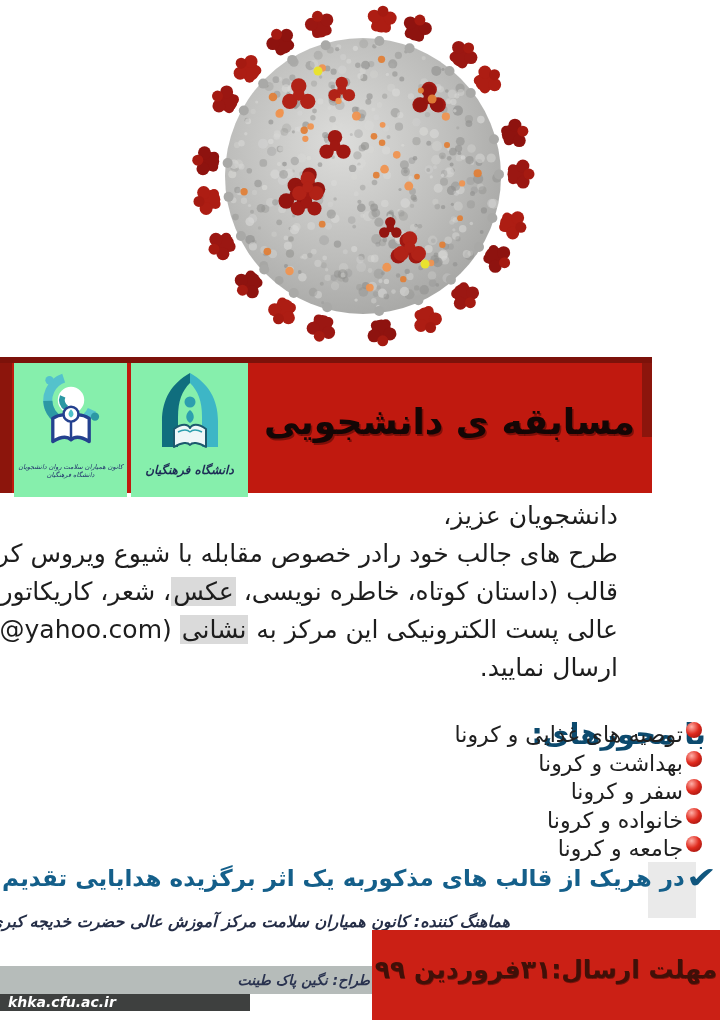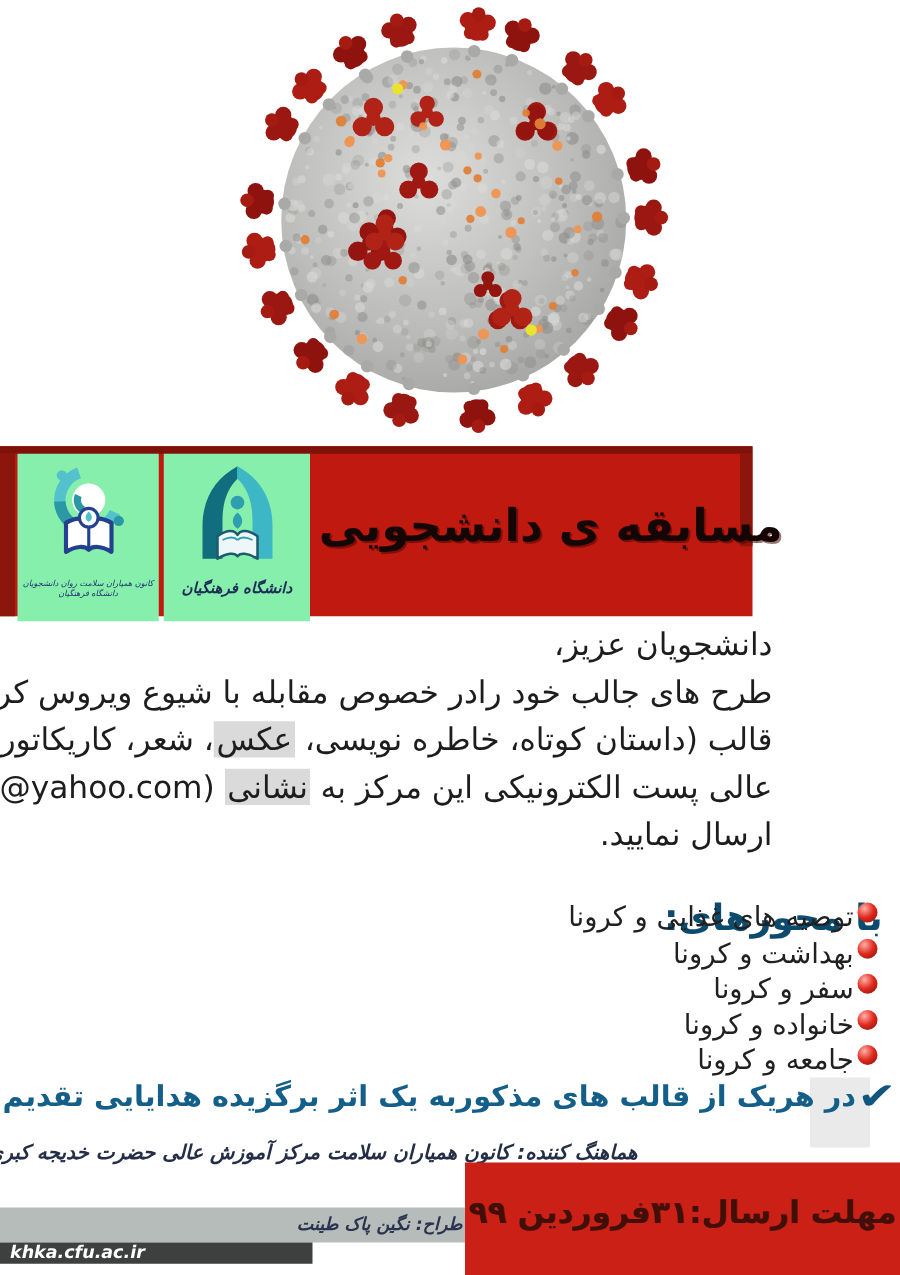--- a/index.html
+++ b/index.html
@@ -14,21 +14,21 @@
     background:#ffffff;
     overflow:hidden;
   }
   
   .virus{
     position:absolute;left:148px;top:2px;width:430px;height:352px;
   }
   .virus svg{width:100%;height:100%;display:block;}
   
   .banner{
-    position:absolute;left:0;top:357px;width:602px;height:136px;
+    position:absolute;left:0;top:357px;width:652px;height:136px;
     background:#c0190f;
     border-top:6px solid #7c120a;
     box-sizing:border-box;
   }
   .banner-edge-left{position:absolute;left:0;top:0;width:12px;height:100%;background:#8c150c;}
   .banner-edge-right{position:absolute;right:0;top:0;width:10px;height:74px;background:#8c150c;}
   .banner-title{
     position:absolute;left:255px;right:8px;top:38px;margin:0;
     text-align:center;
     font-size:36px;font-weight:bold;color:#140605;

